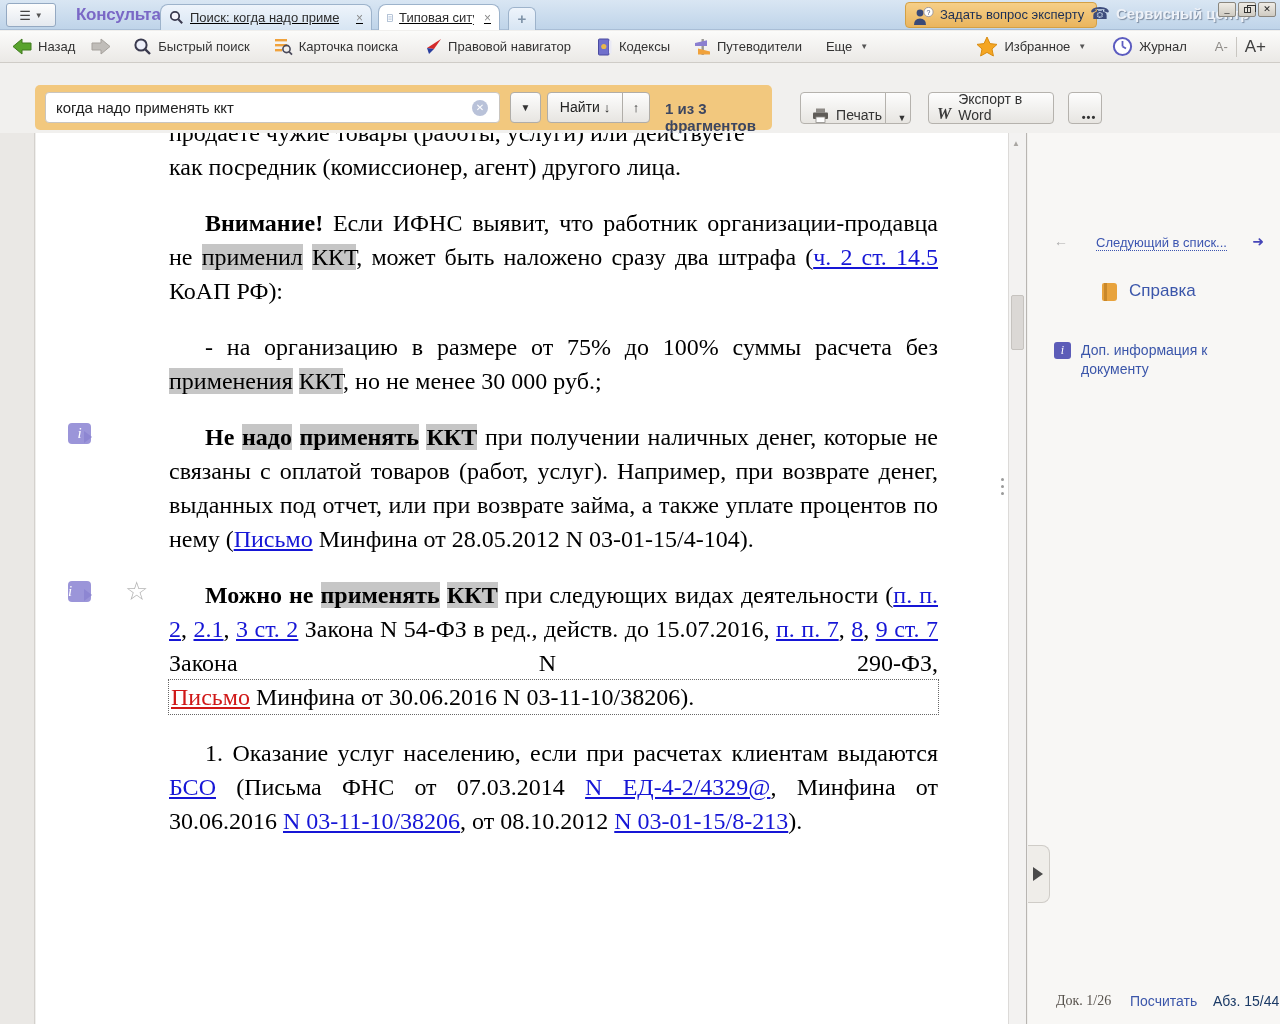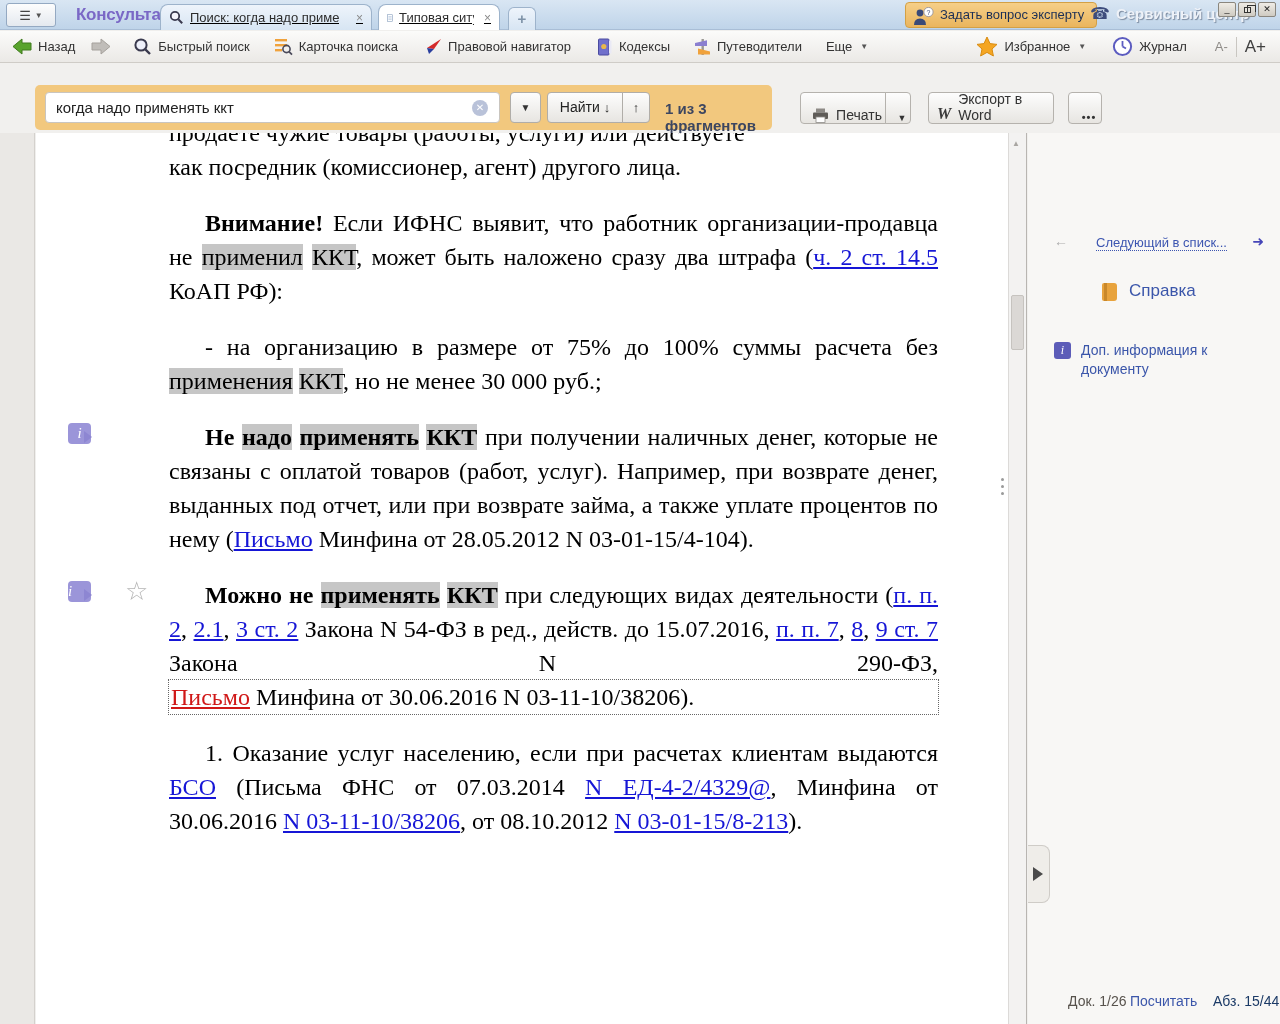--- a/index.html
+++ b/index.html
@@ -125,21 +125,21 @@
   .sb-info .ilabel { font-size:14px; line-height:19px; color:#3b56aa; width:190px; white-space:pre-line; }
   .collapse { position:absolute; left:0px; top:712px; width:22px; height:58px; background:#efede9;
     border:1px solid #cfccc7; border-left:none; border-radius:0 8px 8px 0; cursor:pointer; }
   .collapse .tri { position:absolute; left:5px; top:21px; width:0; height:0;
     border:7px solid transparent; border-left:10px solid #4a4a4a; }
   .splitdots { position:absolute; left:-27px; top:345px; width:3px; cursor:col-resize; }
   .splitdots i { display:block; width:3px; height:3px; border-radius:50%; background:#9a9a9a; margin-bottom:4px; }
 
   
   .statusrow { position:absolute; left:1028px; top:985px; width:252px; height:39px; font-size:14px; }
-  .st-doc { position:absolute; left:40px; top:8px; color:#57524c; }
+  .st-doc { position:absolute; left:28px; top:8px; color:#57524c;font-family:Liberation Serif, serif; }
   .st-count { position:absolute; left:102px; top:8px; color:#3b56aa; cursor:pointer; }
   .st-par { position:absolute; left:185px; top:8px; color:#1b3a66; }
 
   svg { display:block; }
 </style>
 </head>
 <body>
 
 <div id="app">
 

